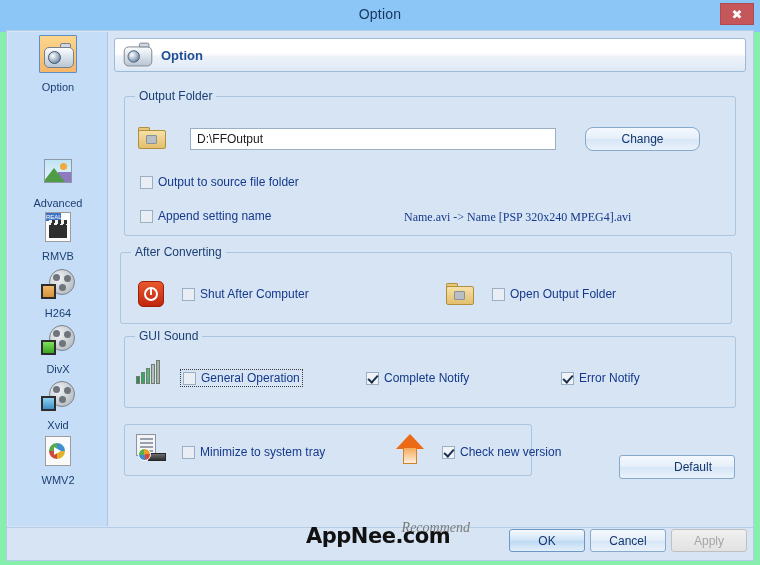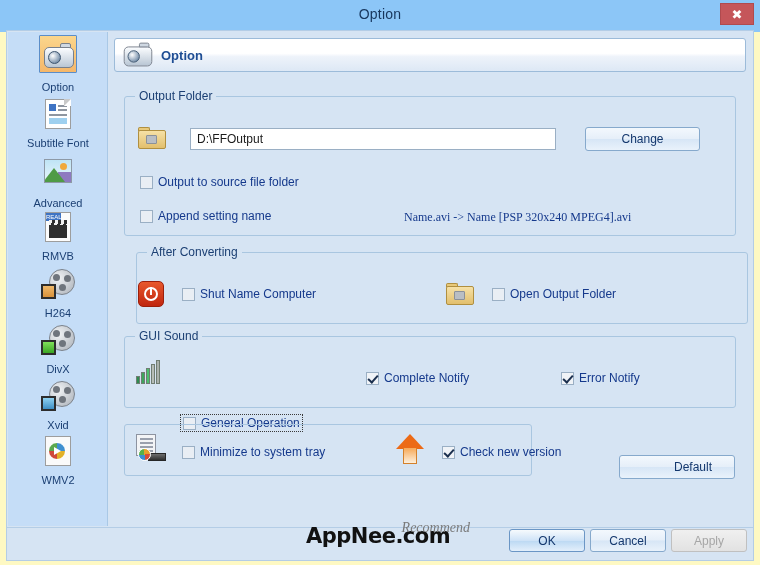--- a/index.html
+++ b/index.html
@@ -4,21 +4,21 @@
 <style>
   html,body{margin:0;padding:0;}
   body{
     width:760px;height:565px;overflow:hidden;
     font-family:"Liberation Sans",sans-serif;
     background:#8cc6f7;
     -webkit-font-smoothing:antialiased;
   }
   .window{
     position:absolute;left:0;top:0;width:760px;height:565px;
-    background:#fef9c3;
+    background:#86efac;
     box-sizing:border-box;
   }
   
   .titlebar{
     position:absolute;left:0;top:0;width:760px;height:32px;
     background:#8cc6f7;
   }
   .titlebar-text{
     position:absolute;left:0;top:6px;width:760px;
     text-align:center;font-size:14px;color:#17365d;
@@ -97,21 +97,20 @@
   }
   .chk.on .box:after{
     content:"";position:absolute;left:3px;top:0px;width:4px;height:8px;
     border:solid #1b2f4e;border-width:0 2px 2px 0;
     transform:rotate(42deg);
   }
   .chk.off .box{background:#e9eef4;}
   .chk.focus{
     outline:1px dotted #3a3a3a;outline-offset:1px;
     padding:0 1px;
-    margin-top:45px;
   }
   .txtbox{
     position:absolute;background:#ffffff;border:1px solid #9aafc4;
     box-sizing:border-box;font-size:12px;color:#1b1b1b;
     padding:0 6px;display:flex;align-items:center;
   }
   .btn{
     position:absolute;box-sizing:border-box;
     background:linear-gradient(#f3f8fd 0%,#e6eff9 48%,#d7e6f6 52%,#e9f2fb 100%);
     border:1px solid #86a9cc;border-radius:3px;
@@ -324,32 +323,20 @@
         <div class="side-ico" style="padding-top:5px;">
           <div class="cam-ico" style="margin:0 auto;position:relative;left:1px;">
             <div class="top"></div>
               <div class="bd"></div>
               <div class="lens"></div>
           </div>
         </div>
         <div class="side-label">Option</div>
       </div>
 
-      <div class="side-item" style="top:64px;">
-        <div class="side-ico" style="padding-top:3px;">
-          <div class="doc-ico" style="margin:0 auto;">
-            <div style="position:absolute;left:3px;top:4px;width:7px;height:7px;background:#3f74c4;"></div>
-            <div style="position:absolute;left:12px;top:5px;width:9px;height:2px;background:#8f96a0;"></div>
-            <div style="position:absolute;left:12px;top:9px;width:9px;height:2px;background:#8f96a0;"></div>
-            <div style="position:absolute;left:3px;top:14px;width:18px;height:2px;background:#8f96a0;"></div>
-            <div style="position:absolute;left:3px;top:18px;width:18px;height:6px;background:#9fd0ef;"></div>
-          </div>
-        </div>
-        <div class="side-label">Subtitle Font</div>
-      </div>
 
       <div class="side-item" style="top:122px;">
         <div class="side-ico" style="padding-top:5px;">
           <div class="pic-ico" style="margin:0 auto;">
             <div class="sun"></div>
               <div class="hill2"></div>
               <div class="hill"></div>
           </div>
         </div>
         <div class="side-label">Advanced</div>
@@ -441,47 +428,47 @@
   <div style="position:absolute;left:138px;top:127px;">
     <div class="folder">
         <div class="tab"></div>
         <div class="body"></div>
         <div class="inner"></div>
       </div>
   </div>
 
   <div class="txtbox" style="left:190px;top:128px;width:366px;height:22px;" title="D:\FFOutput">D:\FFOutput</div>
 
-  <div class="btn" style="left:585px;top:127px;width:115px;height:24px;">Change</div>
+  <div class="btn" style="left:585px;top:127px;width:115px;height:24px;border-radius:8px;">Change</div>
 
   <div class="chk off" style="left:140px;top:175px;justify-content:center;">
     <span class="box"></span>
     <span>Output to source file folder</span>
   </div>
 
   <div class="chk off" style="left:140px;top:209px;">
     <span class="box"></span>
     <span>Append setting name</span>
   </div>
 
   <div class="hint" style="left:404px;top:210px;font-family:Liberation Serif, serif;">Name.avi  -&gt; Name [PSP 320x240 MPEG4].avi</div>
 
-  <div class="group" style="left:136px;top:252px;width:612px;height:72px;">
+  <div class="group" style="left:120px;top:252px;width:612px;height:72px;">
     <div class="group-title">After Converting</div>
   </div>
 
   <div style="position:absolute;left:138px;top:281px;">
     <div class="power-ico">
         <div class="ring"></div>
       </div>
   </div>
 
   <div class="chk off" style="left:182px;top:287px;">
     <span class="box"></span>
-    <span>Shut Name Computer</span>
+    <span>Shut After Computer</span>
   </div>
 
   <div style="position:absolute;left:446px;top:283px;">
     <div class="folder">
         <div class="tab"></div>
         <div class="body"></div>
         <div class="inner"></div>
       </div>
   </div>
 

